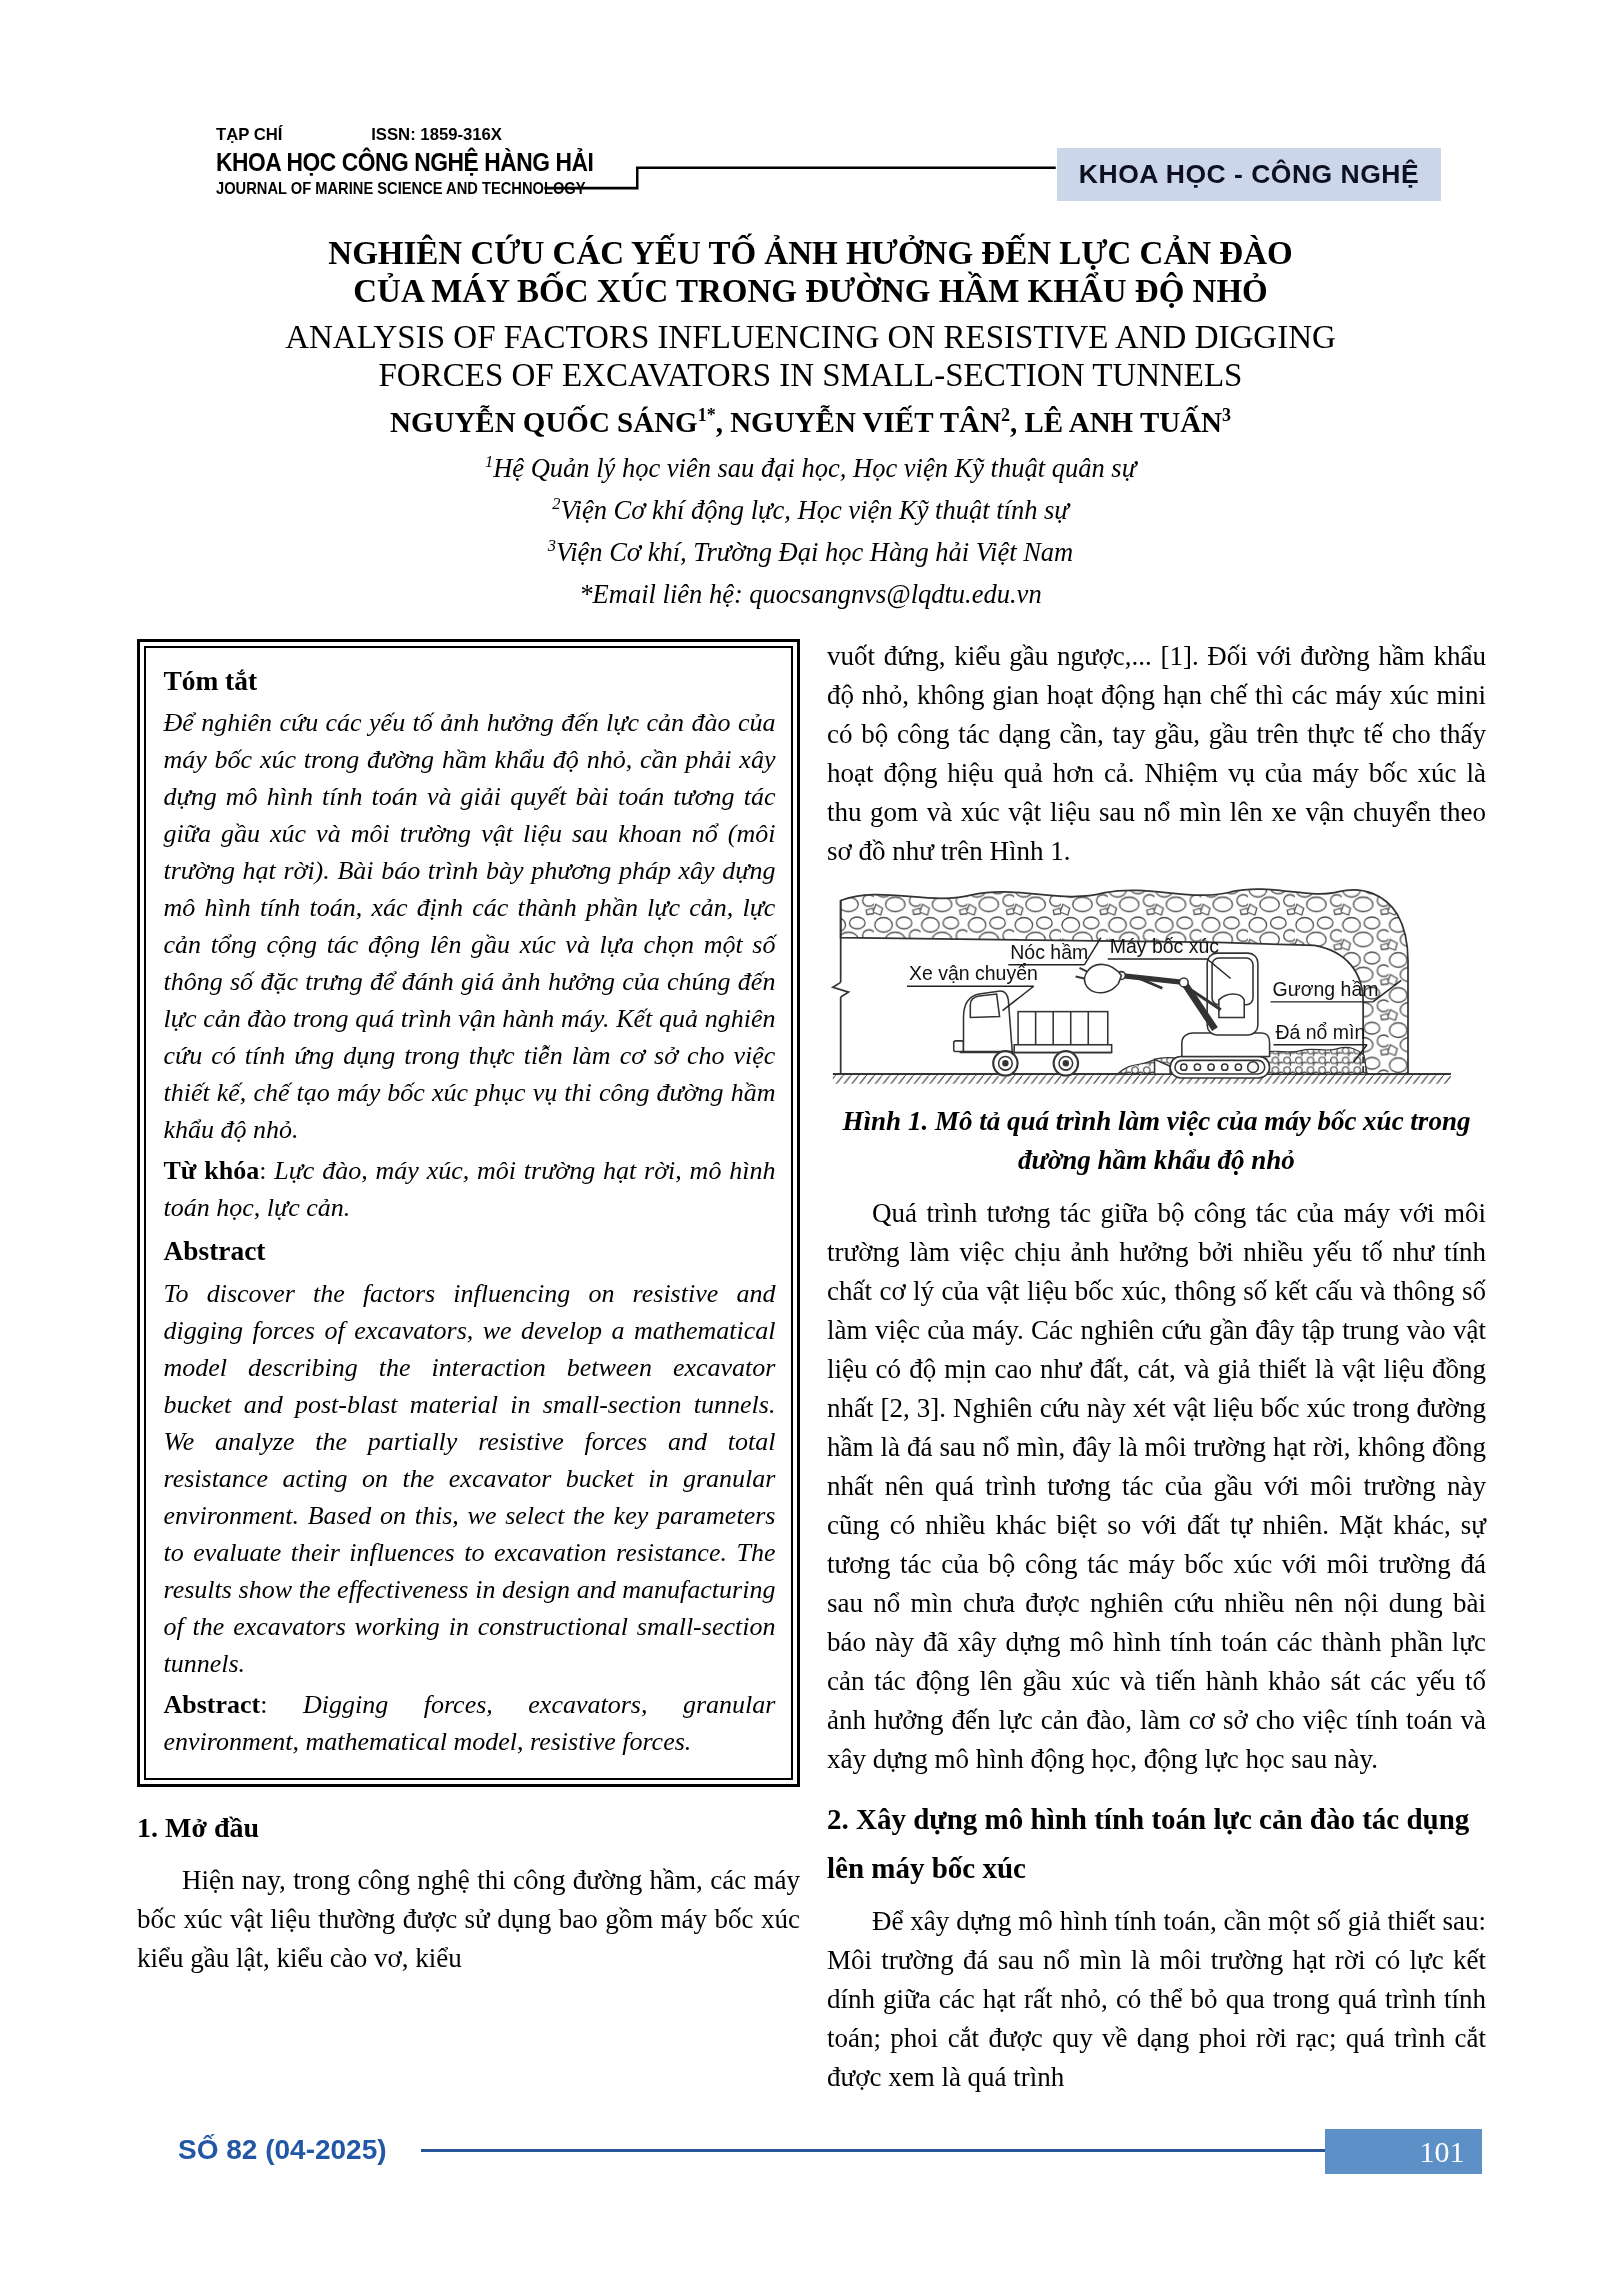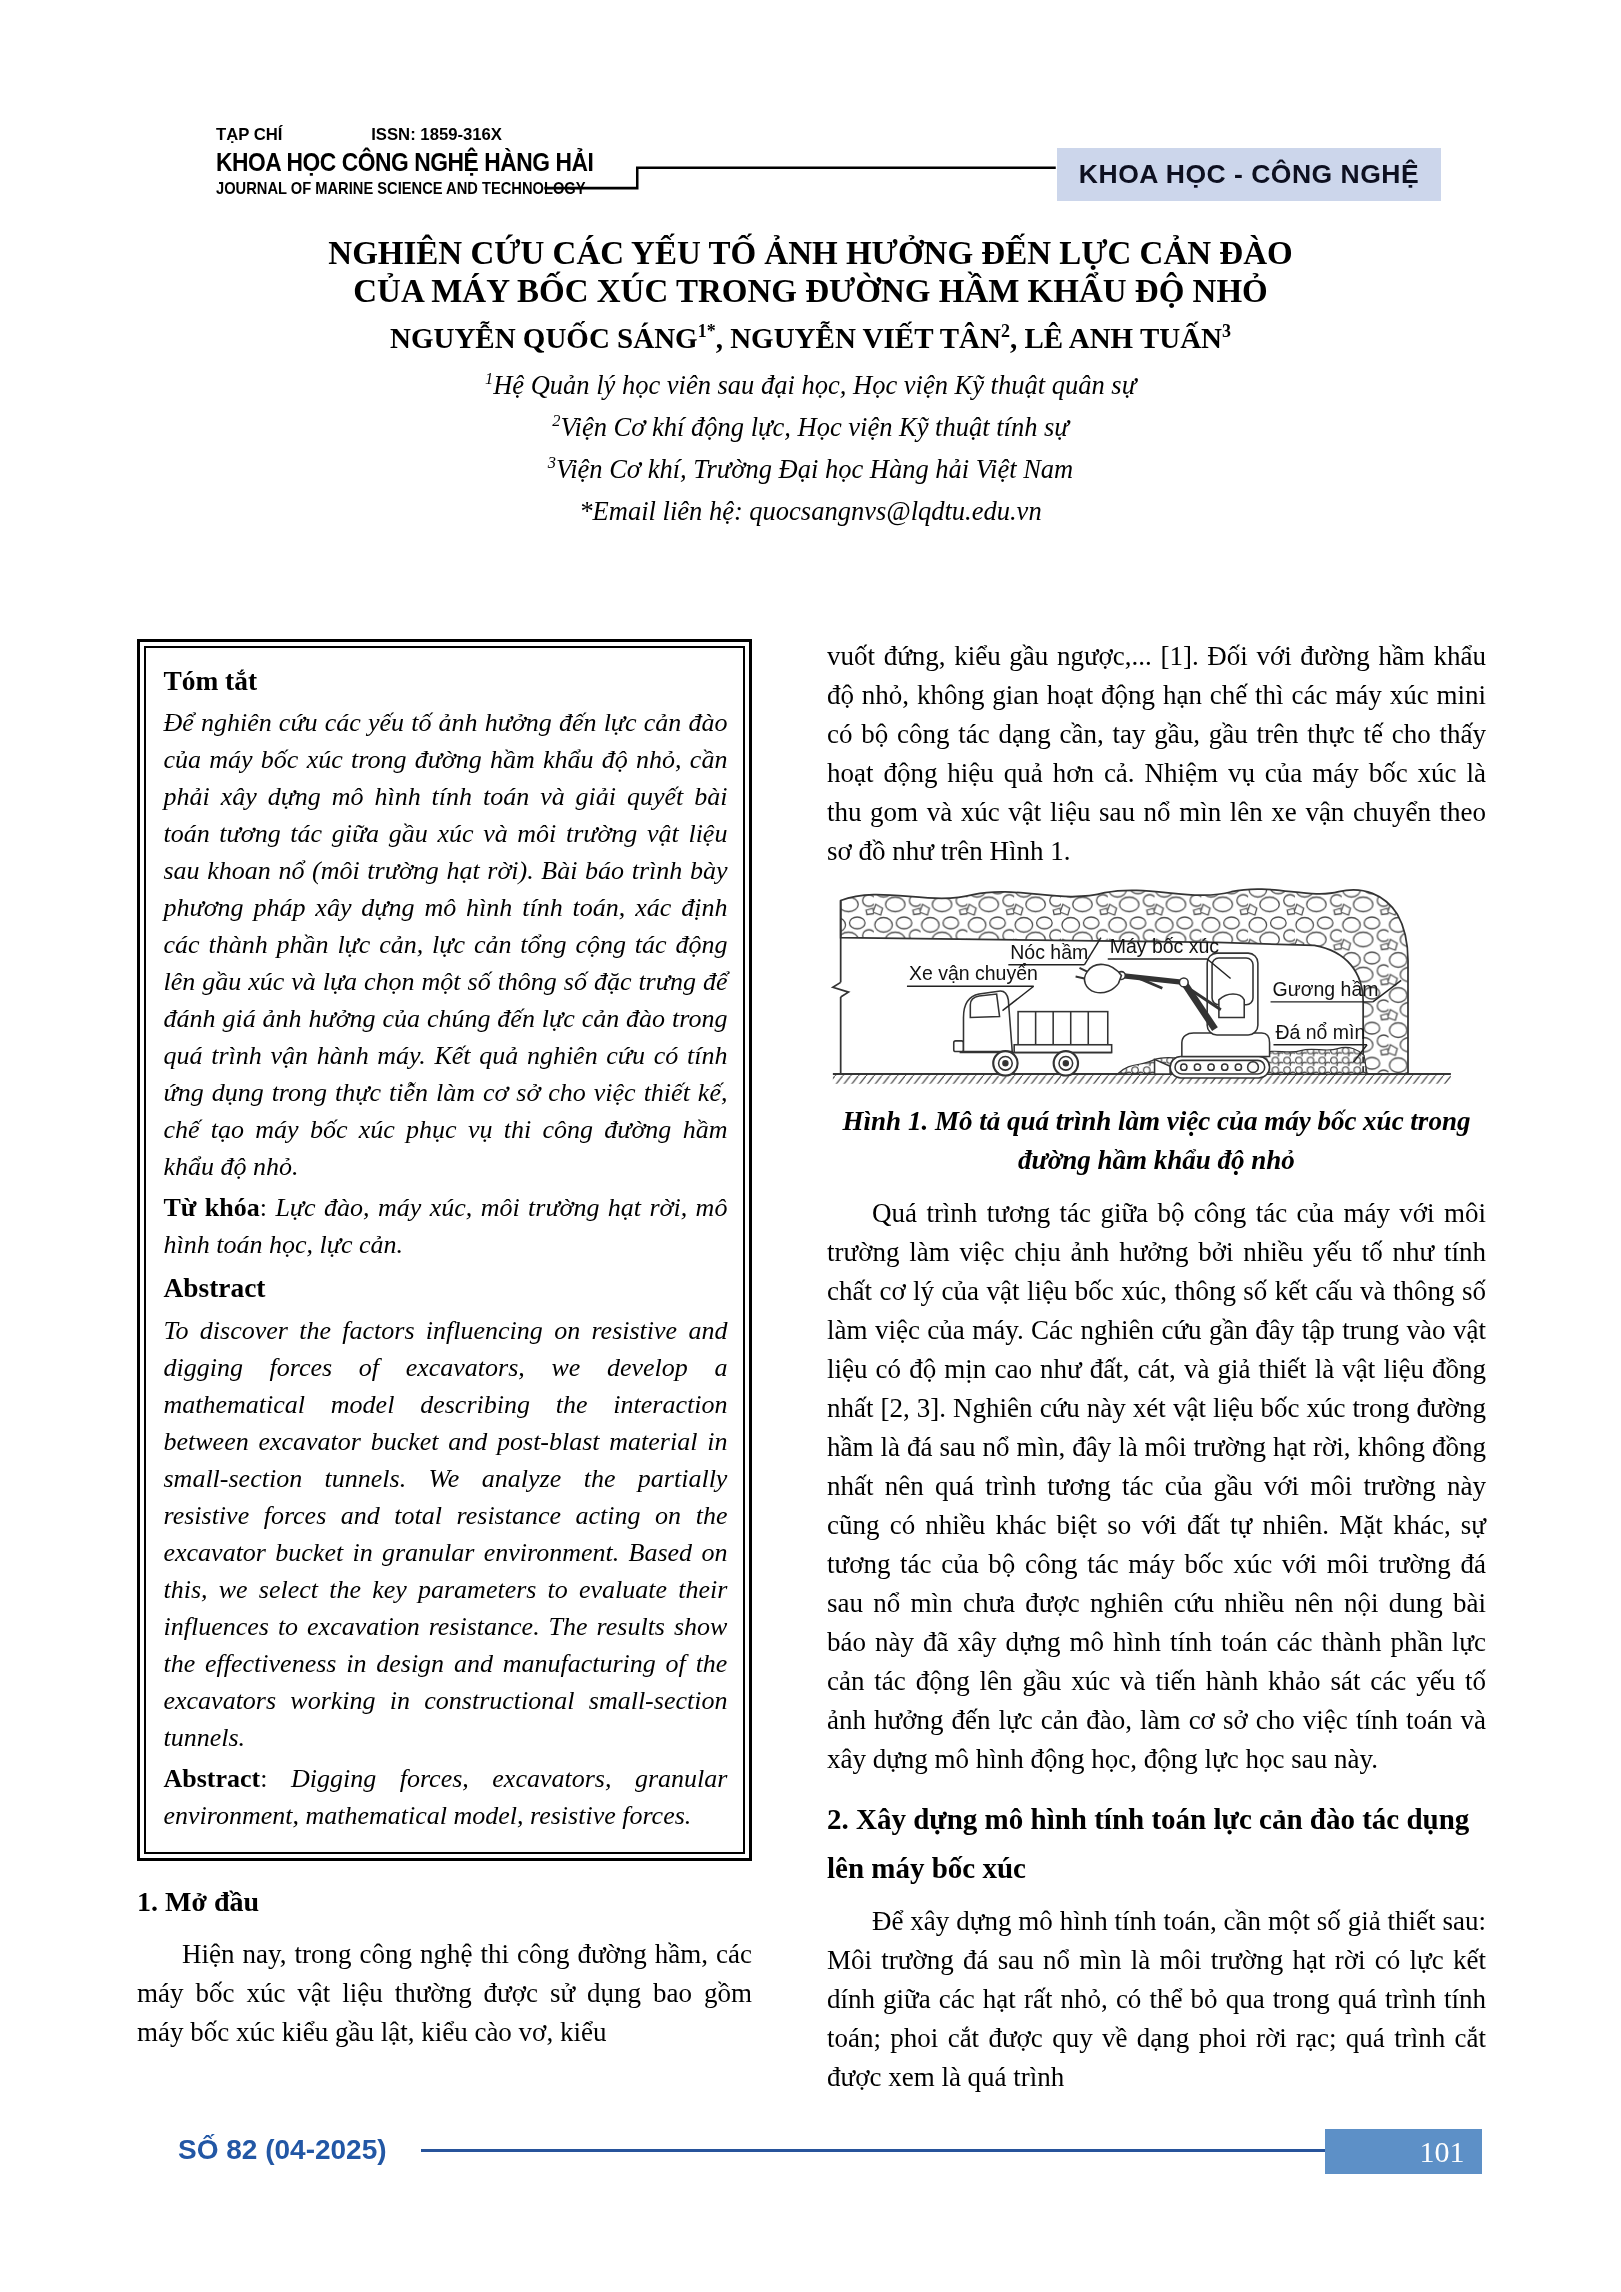--- a/index.html
+++ b/index.html
@@ -28,21 +28,21 @@
     font-family:"Liberation Sans",sans-serif;font-weight:bold;font-size:26.5px;color:#0d1020;
     letter-spacing:0.5px;}
   
   .titleblock{position:absolute;left:0;top:234px;width:1621px;text-align:center;}
   .t-vi{font-size:33px;font-weight:bold;line-height:38px;}
   .t-en{font-size:33px;font-weight:normal;line-height:38px;margin-top:7.8px;}
   .t-au{font-size:29px;font-weight:bold;margin-top:11.8px;}
   .titleblock sup{font-size:62%;vertical-align:super;line-height:0;}
   .affil{font-style:italic;font-size:26.5px;line-height:42px;margin-top:8.8px;}
   
-  .col-l{position:absolute;left:137px;top:639px;width:615px;}
+  .col-l{position:absolute;left:137px;top:639px;width:663px;}
   .col-r{position:absolute;left:827px;top:637px;width:659px;}
   p.body{font-size:27px;line-height:39px;text-align:justify;margin:0;text-indent:45px;}
   p.body.noindent{text-indent:0;}
   h3.sec{font-size:28px;font-weight:bold;margin:0;line-height:43px;}
   
   .absbox{border:3.9px solid #000;padding:3.9px;}
   .absbox-inner{border:2px solid #000;padding:7.8px 15.7px 13.7px 17.6px;}
   .absbox h4{font-size:27.4px;font-weight:bold;margin:5.9px 0 2px 0;line-height:39px;}
   .absbox p{font-size:26px;line-height:37px;text-align:justify;margin:3.9px 0;}
   .absbox p.it{font-style:italic;}
@@ -81,20 +81,24 @@
   <svg class="hdr-connector" viewBox="0 0 528 32">
     <polyline points="0,28 96,28 96,7 528,7" fill="none" stroke="#000" stroke-width="2.6"></polyline>
   </svg>
 
   <div class="badge">KHOA HỌC - CÔNG NGHỆ</div>
 
   <div class="titleblock">
     <div class="t-vi">
       <div>NGHIÊN CỨU CÁC YẾU TỐ ẢNH HƯỞNG ĐẾN LỰC CẢN ĐÀO</div>
       <div>CỦA MÁY BỐC XÚC TRONG ĐƯỜNG HẦM KHẨU ĐỘ NHỎ</div>
+    </div>
+    <div class="t-en">
+      <div>ANALYSIS OF FACTORS INFLUENCING ON RESISTIVE AND DIGGING</div>
+      <div>FORCES OF EXCAVATORS IN SMALL-SECTION TUNNELS</div>
     </div>
     <div class="t-au"><span>NGUYỄN QUỐC SÁNG</span><sup>1*</sup><span>, NGUYỄN VIẾT TÂN</span><sup>2</sup><span>, LÊ ANH TUẤN</span><sup>3</sup></div>
     <div class="affil">
       <div><sup>1</sup><span>Hệ Quản lý học viên sau đại học, Học viện Kỹ thuật quân sự</span></div>
       <div><sup>2</sup><span>Viện Cơ khí động lực, Học viện Kỹ thuật tính sự</span></div>
       <div><sup>3</sup><span>Viện Cơ khí, Trường Đại học Hàng hải Việt Nam</span></div>
       <div>*Email liên hệ: quocsangnvs@lqdtu.edu.vn</div>
     </div>
   </div>
 

